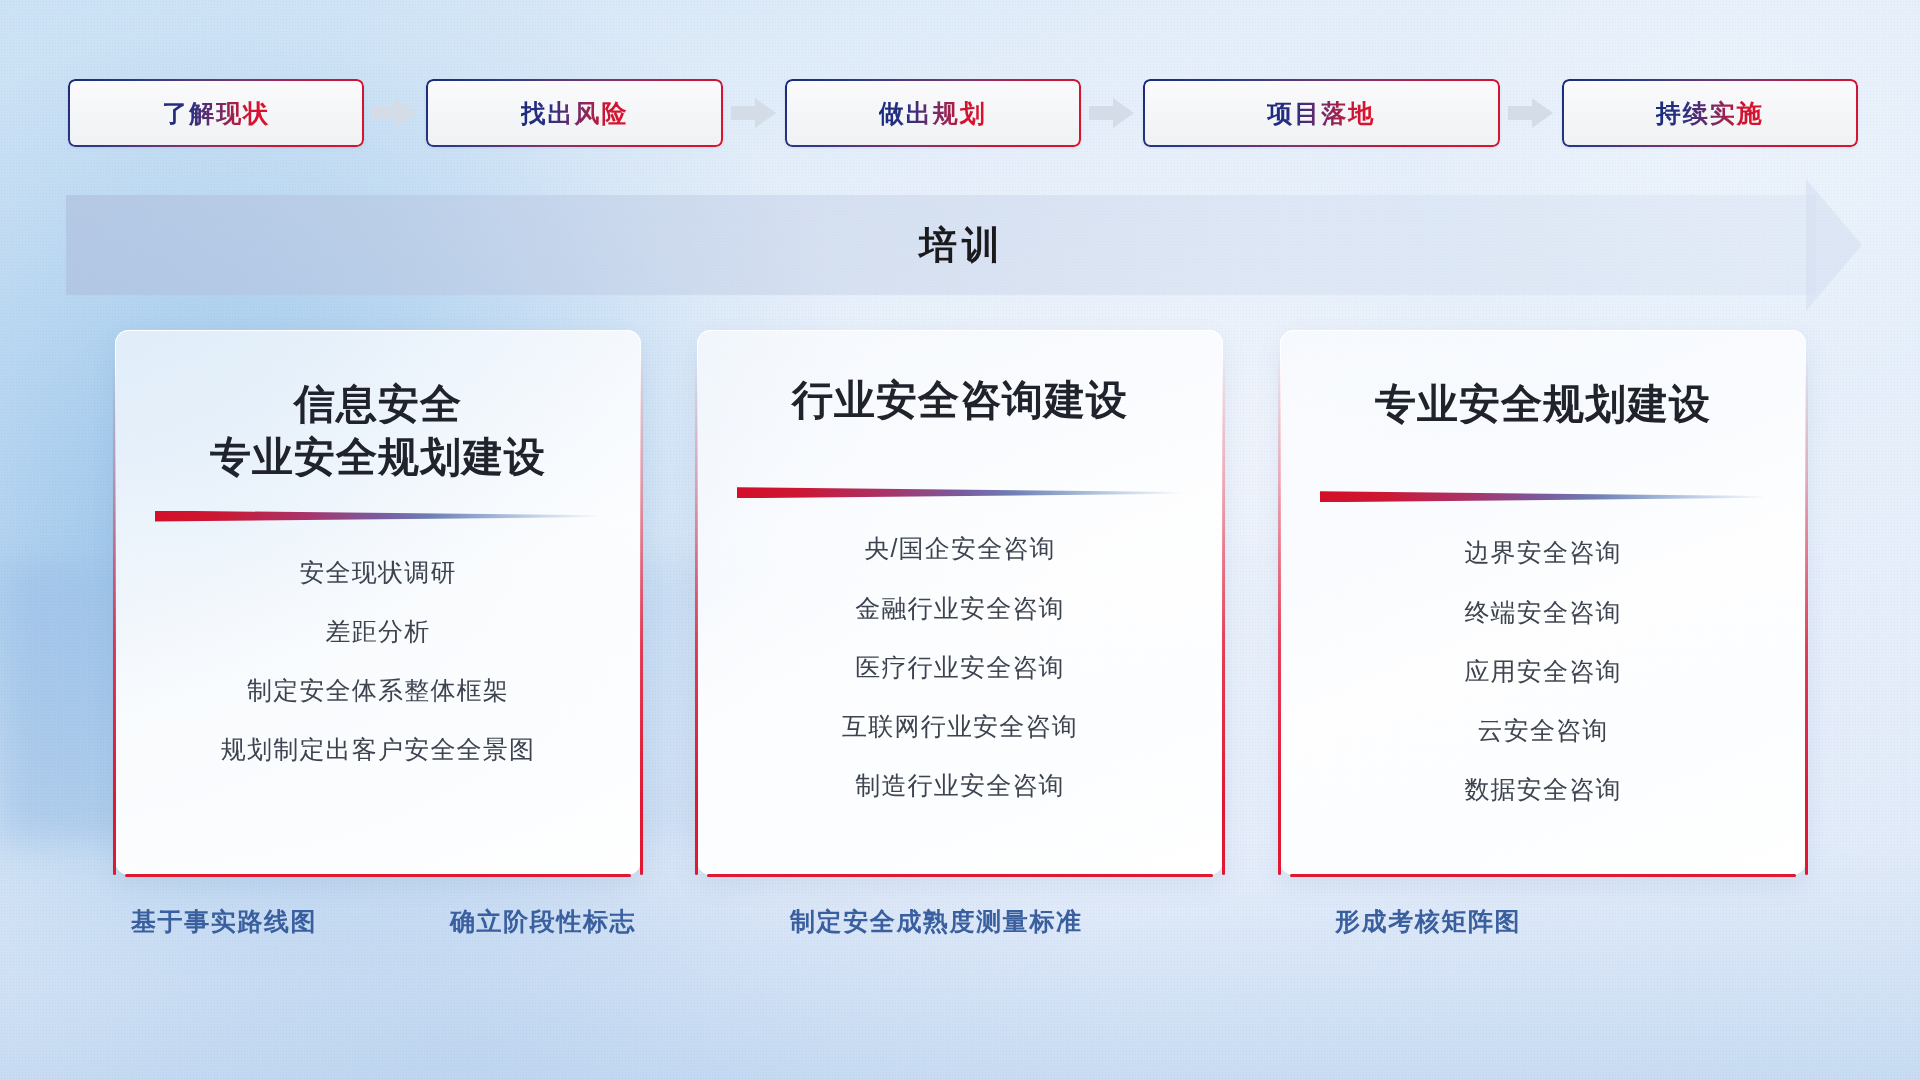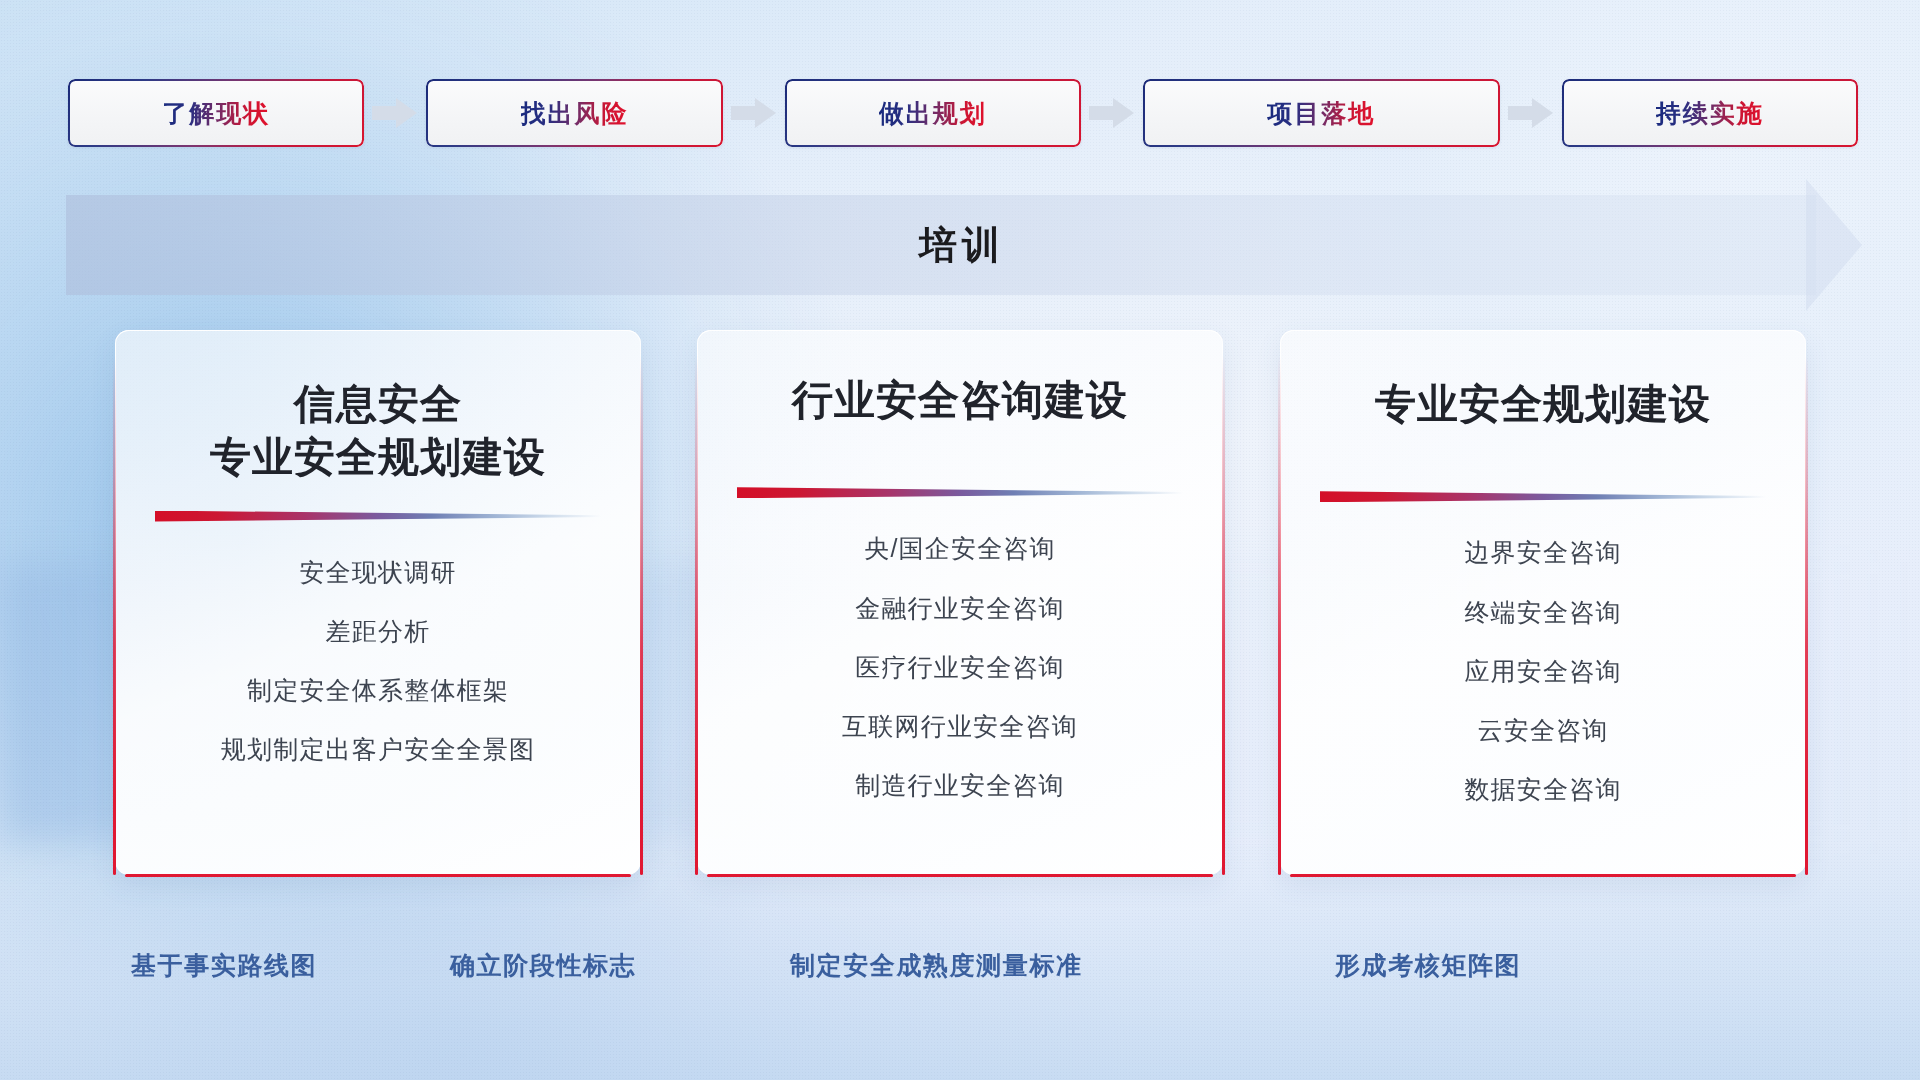--- a/index.html
+++ b/index.html
@@ -98,21 +98,21 @@
 
   .card-div{position:relative;margin-top:26px;width:446px;height:11px;}
   .card-div .wedge{position:absolute;left:0;top:0;width:100%;height:100%;
     background:linear-gradient(90deg,#d40f28 0%,#cc1733 14%,#a8346a 34%,#7a5a9e 50%,#6f7fb4 62%,#9fb4d4 76%,#cddbeb 88%,rgba(226,236,248,0) 100%);
     clip-path:polygon(0 0, 100% 42%, 100% 58%, 0 100%);}
 
   .card-list{margin-top:30px;display:flex;flex-direction:column;align-items:center;gap:18px;}
   .card-item{font-size:25px;color:#3d4450;letter-spacing:1.2px;line-height:1.65;text-align:center;}
 
   
-  #captions{position:absolute;left:0;top:905px;width:1920px;height:60px;margin-top:44px;}
+  #captions{position:absolute;left:0;top:905px;width:1920px;height:60px;}
   .caption{position:absolute;top:0;font-size:25px;font-weight:700;color:#3a5f9e;
     letter-spacing:1.6px;white-space:nowrap;}
   .cap-0{left:131px}
   .cap-1{left:450px}
   .cap-2{left:790px}
   .cap-3{left:1335px}
 </style>
 </head>
 <body>
 

